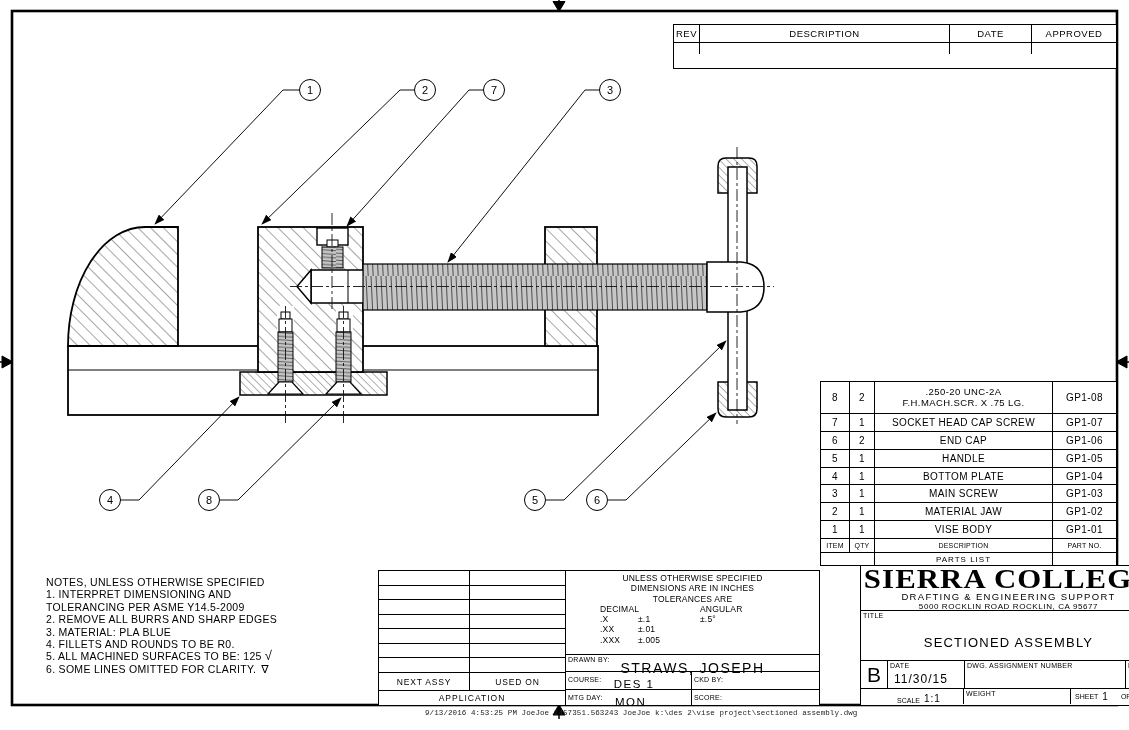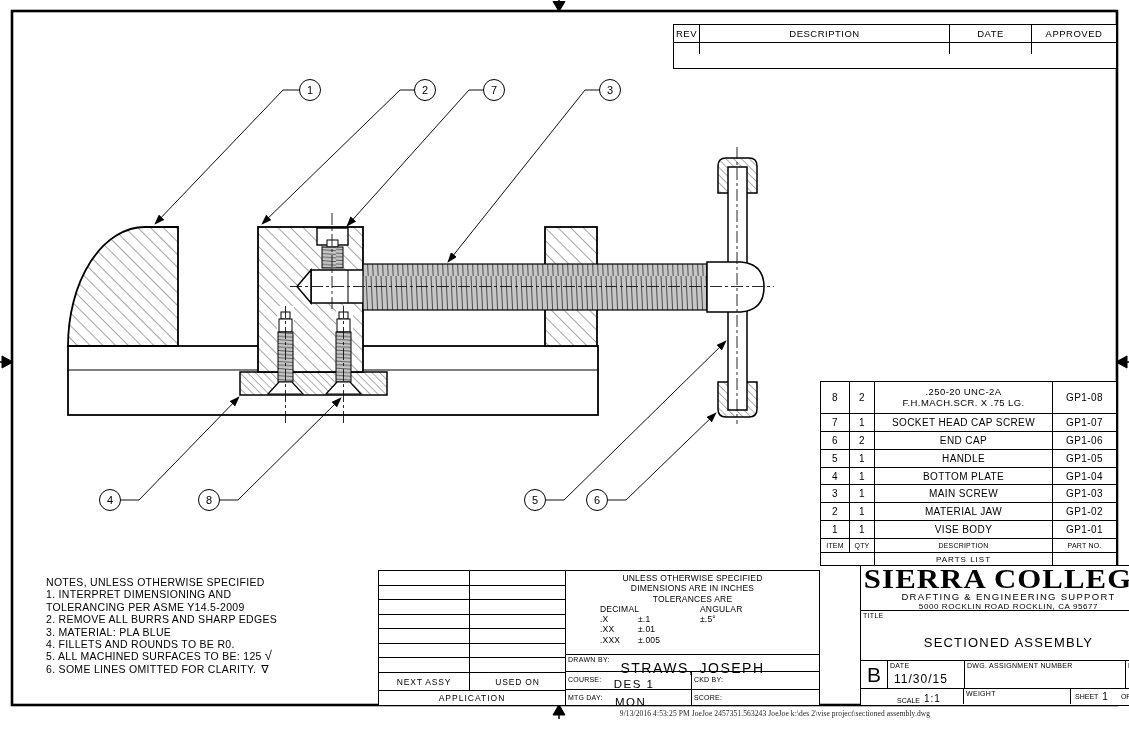--- a/index.html
+++ b/index.html
@@ -89,22 +89,22 @@
   .fl-lbl { font-size:7px; vertical-align:6px; letter-spacing:.2px;}
   .fl-val { font-size:11.5px; margin-left:8px; letter-spacing:1.5px; }
 
   
   .notes { left:46px; top:576px; width:340px; font-size:10.5px; line-height:12.4px;
            letter-spacing:.3px; background:transparent; }
   .fin { font-size:13px; margin-left:3px; }
   .sur { font-size:11px; margin-left:5px; }
 
   
-  .footer { position:absolute; top:709px; right:4px; width:700px; text-align:center;
-            font-size:7.5px; font-family:Liberation Serif, serif; color:#222;
+  .footer { position:absolute; top:709px; right:4px; width:700px; text-align:left;
+            font-size:7.5px; font-family:Liberation Mono, monospace; color:#222;
             letter-spacing:.1px; background:transparent;}
 </style>
 </head>
 <body>
 
 <div class="sheet">
 
   <svg class="draw" width="1129" height="730" viewBox="0 0 1129 730">
     <defs>
       <pattern id="hA" width="9" height="9" patternUnits="userSpaceOnUse" patternTransform="rotate(45)">

